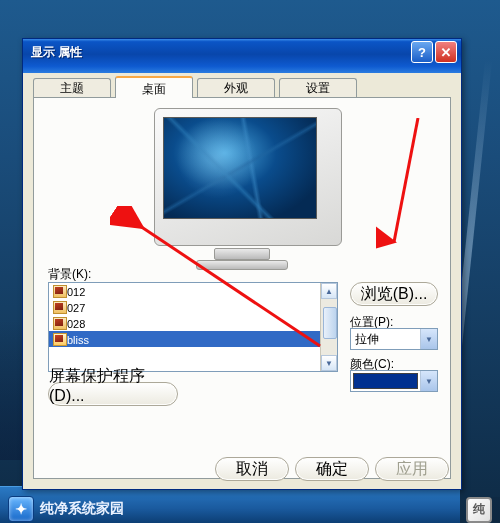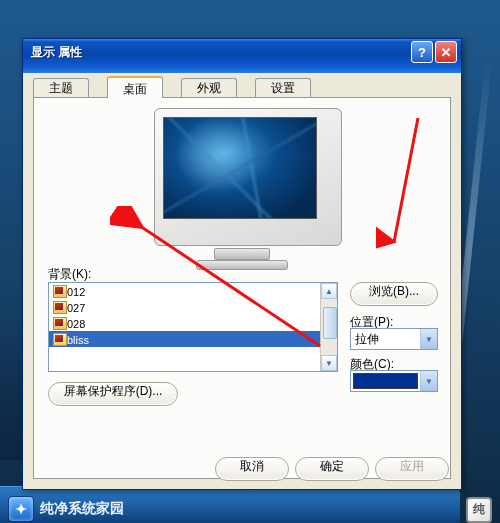--- a/index.html
+++ b/index.html
@@ -7,21 +7,21 @@
 .taskbar{position:absolute;left:0;bottom:0;width:460px;height:36px;background:linear-gradient(180deg,#2a79c4 0%,#1a5a9e 60%,#0c3e74 100%);border-top:1px solid #4a9de4}
 .horizon{position:absolute;left:0;top:320px;width:460px;height:140px;background:linear-gradient(180deg,rgba(40,80,140,0) 0%,rgba(10,30,60,.6) 100%)}
 .winlight{position:absolute;right:30px;top:60px;width:7px;height:420px;background:linear-gradient(180deg,rgba(255,255,255,0) 0%,rgba(200,230,255,.4) 45%,rgba(200,230,255,.4) 55%,rgba(255,255,255,0) 100%);transform:skewX(-6deg)}
 .dialog{position:absolute;left:22px;top:38px;width:438px;height:450px;background:#ece9d8;border:1px solid #002a80;box-shadow:2px 2px 6px rgba(0,0,0,.4)}
 .titlebar{height:26px;background:linear-gradient(180deg,#3a8be8 0%,#0b55c6 8%,#0846ab 45%,#0e5ad0 80%,#2a7ce0 100%);display:flex;align-items:center;padding:0 4px 8px 8px;color:#fff;font-weight:bold}
 .titlebar .title{flex:1;text-shadow:1px 1px 0 #00246a}
 .titlebtn{width:20px;height:20px;margin-left:2px;border:1px solid #fff;border-radius:3px;display:flex;align-items:center;justify-content:center;font-size:13px;font-weight:bold;color:#fff}
 .helpbtn{background:linear-gradient(180deg,#6aa8f0,#1a5ec8)}
 .closebtn{background:linear-gradient(180deg,#f08080,#d03020)}
 .tabrow{position:absolute;left:10px;top:36px;height:22px;display:flex}
-.tab{padding:3px 15px 0;border:1px solid #919b9c;border-bottom:none;background:#f8f7f2;margin-right:18px;position:relative;top:1px;border-radius:3px 3px 0 0}
+.tab{padding:3px 26px 0;border:1px solid #919b9c;border-bottom:none;background:#f8f7f2;margin-right:4px;position:relative;top:1px;border-radius:3px 3px 0 0}
 .tab.inactive{background:#efece0;top:3px;padding-top:1px}
 .tab.selected{background:#fcfcfa;z-index:3;border-top:2px solid #f7a845}
 .panel{position:absolute;left:10px;top:58px;width:416px;height:380px;border:1px solid #919b9c;background:#fcfcfa;border-top:1px solid #919b9c}
 .monitor{position:absolute;left:120px;top:10px;width:176px;height:150px}
 .mon-body{width:170px;height:120px;background:linear-gradient(160deg,#fafafa,#d8d8d6);border:1px solid #9a9a96;border-radius:6px;position:relative;padding:8px}
 .mon-screen{width:152px;height:100px;background:radial-gradient(ellipse at 40% 35%,#4aa8e0 0%,#0a4c8c 40%,#042a54 80%);border:1px solid #5a5a58;position:relative;overflow:hidden}
 .mon-screen::before{content:"";position:absolute;inset:0;background:
  radial-gradient(circle at 35% 40%,rgba(180,230,255,.25) 0,transparent 35%),
  linear-gradient(45deg,transparent 40%,rgba(40,120,180,.6) 42%,transparent 44%),
  linear-gradient(-30deg,transparent 48%,rgba(30,100,160,.6) 50%,transparent 52%),
@@ -38,21 +38,21 @@
 .li .ic{width:12px;height:11px;background:linear-gradient(180deg,#fceac0,#f0c060);border:1px solid #c09030;position:relative}
 .li .ic::after{content:"";position:absolute;left:1px;top:1px;width:8px;height:7px;background:linear-gradient(160deg,#c04020,#802010)}
 .li.sel{background:#316ac5;color:#fff}
 .li.sel .ic{filter:brightness(1.05)}
 .custombtn{position:absolute;left:14px;top:284px;width:128px;height:22px}
 .browsebtn{position:absolute;left:316px;top:184px;width:86px;height:22px}
 .pos-label{left:316px;top:216px}
 .pos-combo{position:absolute;left:316px;top:230px;width:86px;height:20px}
 .col-label{left:316px;top:258px}
 .col-combo{position:absolute;left:316px;top:272px;width:86px;height:20px}
-.btn{background:linear-gradient(180deg,#fff,#eceae0);border:1px solid #aca899;border-radius:12px;font-size:12px;display:flex;align-items:flex-start;justify-content:center;box-shadow:inset 0 0 0 1px #fdfdfb}
+.btn{background:linear-gradient(180deg,#fff,#eceae0);border:1px solid #aca899;border-radius:12px;font-size:16px;display:flex;align-items:flex-end;justify-content:center;box-shadow:inset 0 0 0 1px #fdfdfb}
 .combo{background:#fff;border:1px solid #7f9db9;display:flex;align-items:center;font-size:12px}
 .combo .cv{flex:1;padding:0 4px}
 .combo .dd{width:16px;height:100%;background:linear-gradient(180deg,#d6e6fb,#a9c5ea);border-left:1px solid #b5c7dc;display:flex;align-items:center;justify-content:center;font-size:8px;color:#4a6a9a}
 .combo.color .cv{margin:2px;height:14px;background:#003090;border:1px solid #404040;flex:1}
 .dlg-btns{position:absolute;left:0;bottom:8px;width:100%;display:flex;justify-content:flex-end;gap:6px;padding-right:12px;box-sizing:border-box}
 .dlg-btns .btn{width:72px;height:22px}
 .dlg-btns .btn.disabled{color:#a0a090}
 .arrow{position:absolute;pointer-events:none}
 .wm{position:absolute;right:0;bottom:1px;height:25px;display:flex;align-items:center;gap:6px;color:#fff;font-size:13px;padding-right:8px;background:rgba(0,0,0,.05)}
 .wm .logo{width:22px;height:22px;border:2px solid #8a8a8a;border-radius:4px;background:linear-gradient(135deg,#fff,#e0e0e0);display:flex;align-items:center;justify-content:center;color:#5a5a5a;font-weight:bold;font-size:12px}

